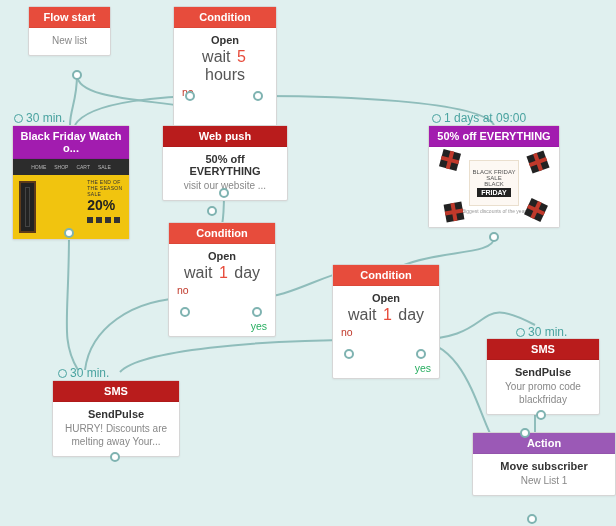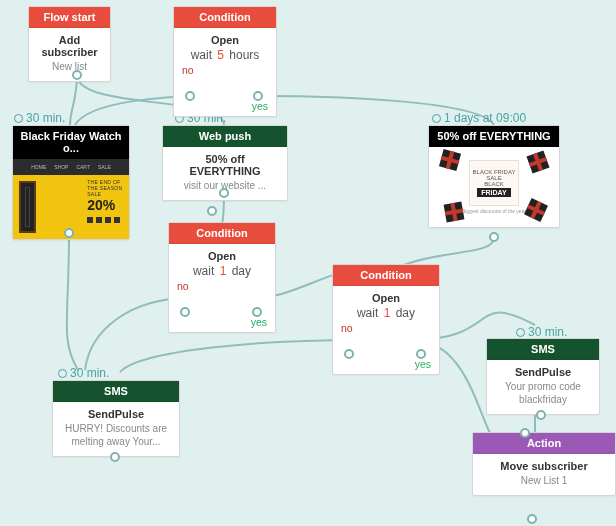--- a/index.html
+++ b/index.html
@@ -31,29 +31,29 @@
     z-index: 1;
   }
   .node-header {
     color: #fff;
     font-weight: bold;
     font-size: 11px;
     padding: 4px 6px;
     border-bottom: 1px solid rgba(0,0,0,0.05);
   }
   .hdr-red    { background: #e74c3c; }
-  .hdr-green  { background: #000000; }
-  .hdr-teal   { background: #14532d; }
+  .hdr-green  { background: #a21caf; }
+  .hdr-teal   { background: #b91c1c; }
   .hdr-purple { background: #9b59b6; }
   .node-body {
     padding: 6px 8px 8px;
   }
   .title { font-weight: bold; color: #333; margin-bottom: 2px; font-size: 11px; }
   .sub   { color: #888; font-size: 10px; line-height: 1.3; }
-  .cond-line { margin-top: 0; font-size: 12px; color:#555; }
+  .cond-line { margin-top: 0; font-size: 16px; color:#555; }
   .cond-line .num { color: #e74c3c; margin: 0 2px; }
   .yn { display: flex; justify-content: space-between; padding: 0 8px 4px; font-size: 10.5px; }
   .yn .no  { color: #c0392b; }
   .yn .yes { color: #27ae60; margin-top: 36px; }
   .time-label {
     position: absolute;
     font-size: 12px;
     color: #4aa3a0;
     display: flex;
     align-items: center;
@@ -165,21 +165,20 @@
 
 <div class="time-label" style="left:14px; top:111px;">30 min.</div>
 <div class="time-label" style="left:175px; top:111px;">30 min.</div>
 <div class="time-label" style="left:432px; top:111px;">1 days at 09:00</div>
 <div class="time-label" style="left:516px; top:325px;">30 min.</div>
 <div class="time-label" style="left:58px; top:366px;">30 min.</div>
 
 <div class="node" style="left:28px; top:6px; width:83px;">
   <div class="node-header hdr-red">Flow start</div>
   <div class="node-body">
-    <div class="title">Add subscriber</div>
     <div class="sub">New list</div>
   </div>
 </div>
 <div class="dot" style="left:72px; top:70px;"></div>
 
 <div class="node" style="left:173px; top:6px; width:104px;">
   <div class="node-header hdr-red">Condition</div>
   <div class="node-body" style="padding-bottom:2px;">
     <div class="title">Open</div>
     <div class="cond-line">

